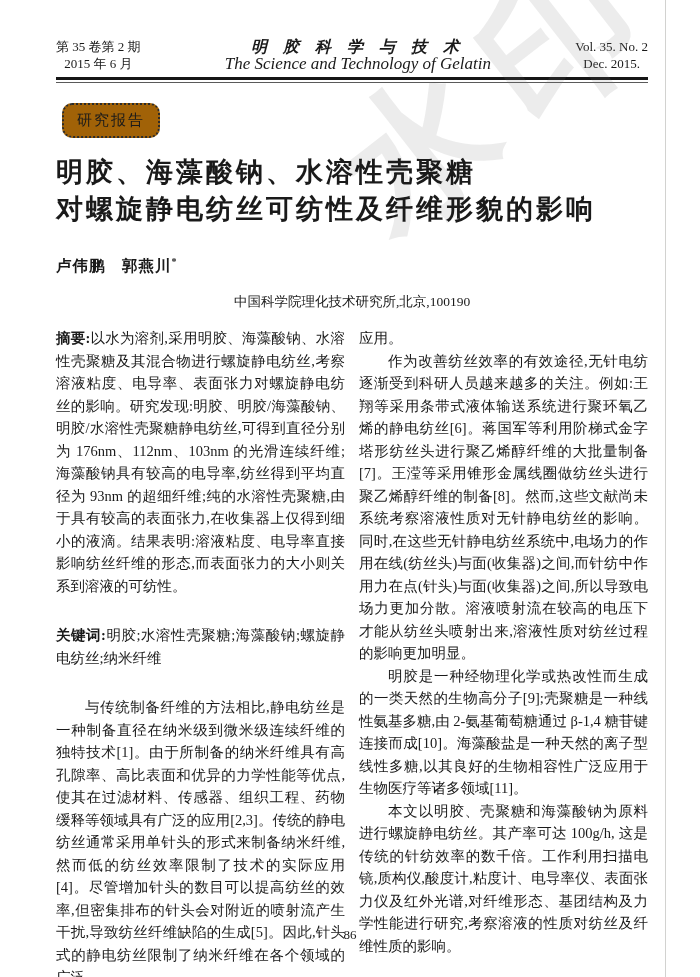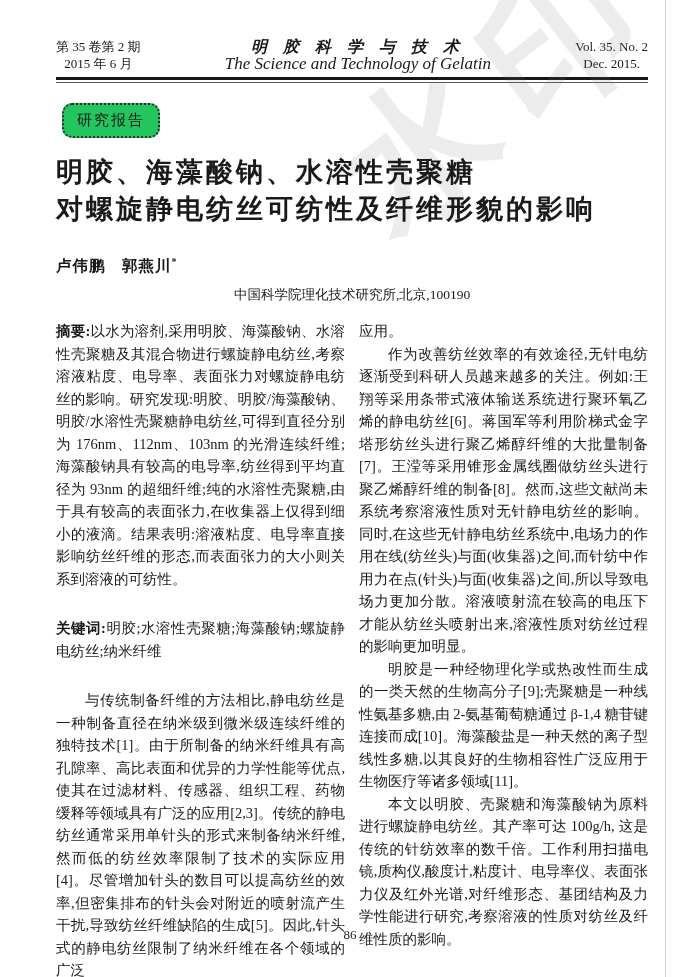--- a/index.html
+++ b/index.html
@@ -54,21 +54,21 @@
   .rule-thin{margin-top:2px;height:1px;background:#5a5a5a;}
   
   .badge{
     display:inline-block;
     margin:20px 0 0 6px;
     padding:6px 13px;
     border:2px dotted #2b2b2b;
     border-radius:10px;
     font-size:15px;
     letter-spacing:2px;
-    background:#22c55e;
+    background:#a16207;
     position:relative;z-index:1;
   }
   
   .title{
     margin:16px 0 0 0;
     text-align:left;
     font-size:27px;
     font-weight:bold;
     line-height:37px;
     letter-spacing:3px;
@@ -77,21 +77,21 @@
   .authors{
     margin-top:28px;
     text-align:left;
     font-size:15.5px;
     font-weight:bold;
     letter-spacing:1px;
     position:relative;z-index:1;
   }
   .authors sup{font-size:10px;}
   .affiliation{
-    margin-top:9px;
+    margin-top:16px;
     text-align:center;
     font-size:13.5px;
     position:relative;z-index:1;
   }
   
   .columns{
     display:flex;
     gap:14px;
     margin-top:16px;
     position:relative;z-index:1;

